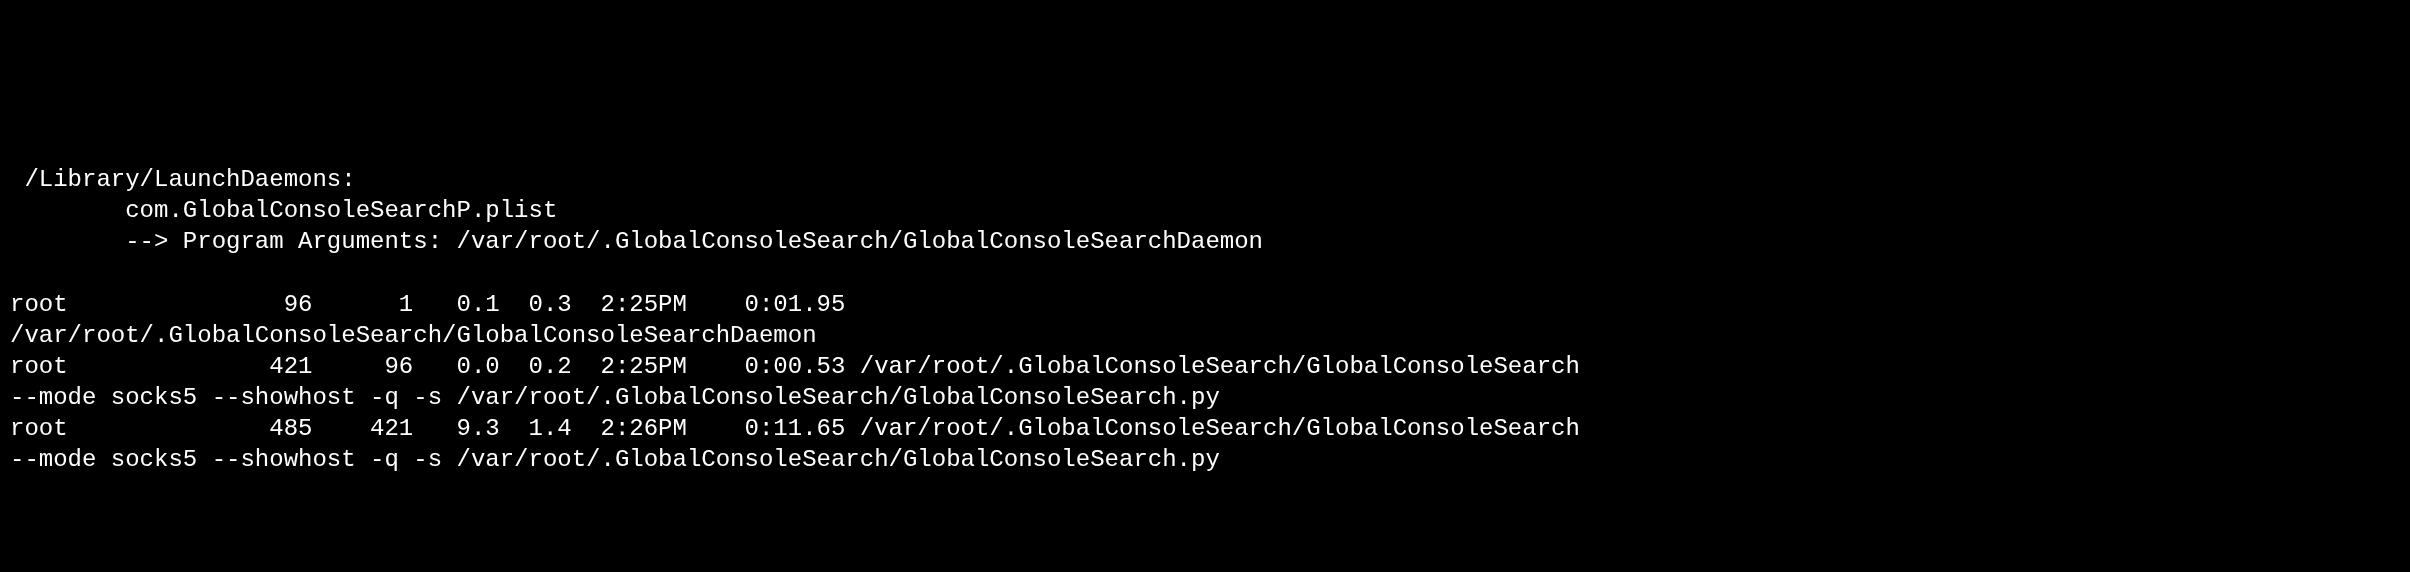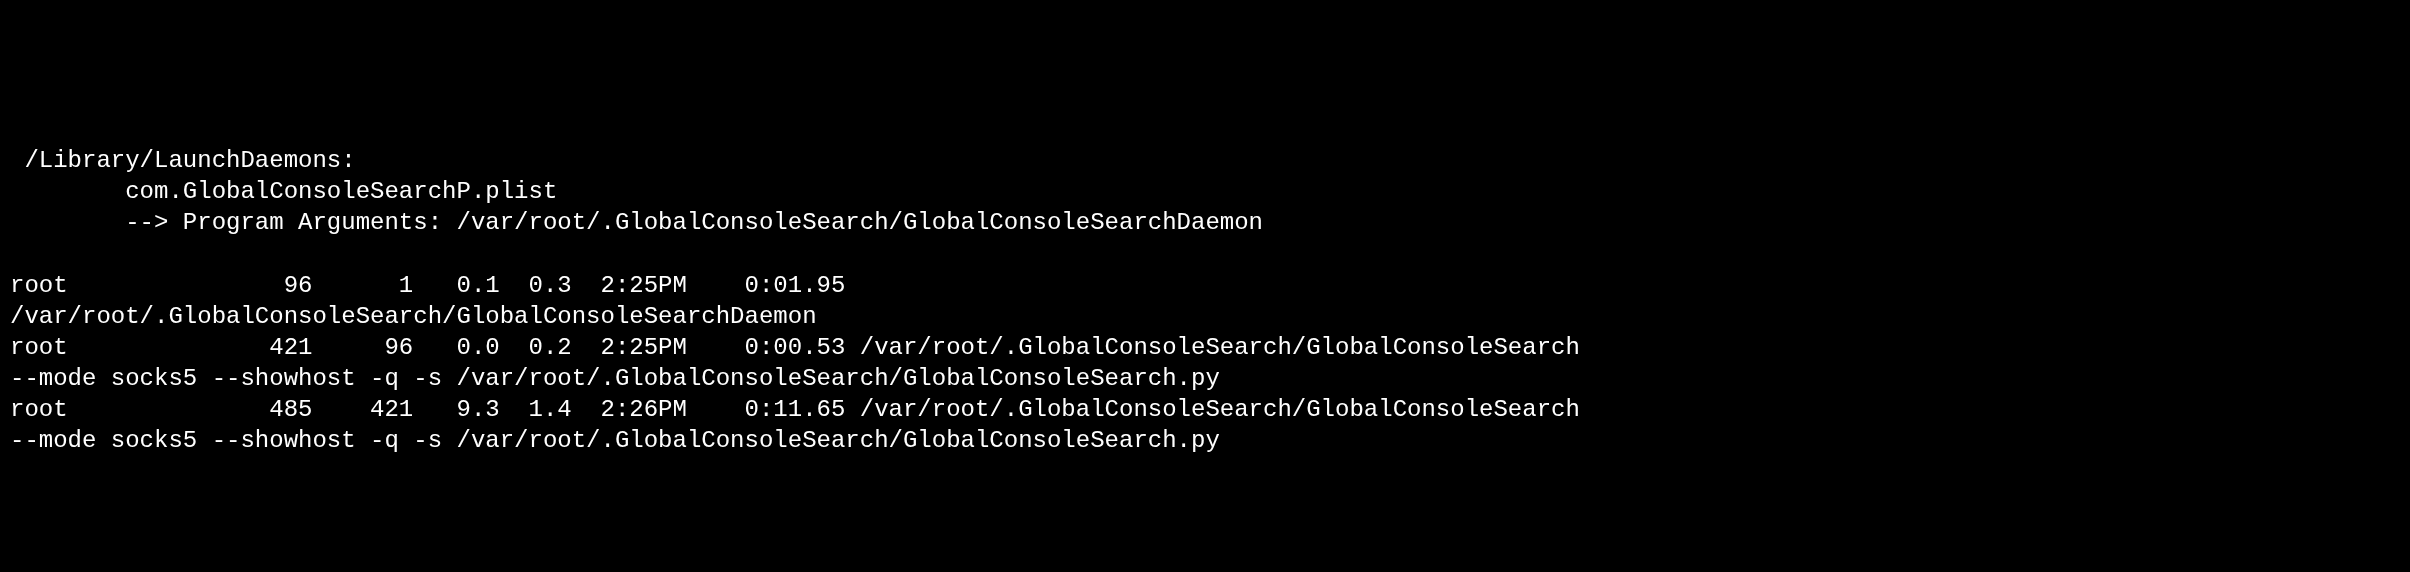--- a/index.html
+++ b/index.html
@@ -14,20 +14,21 @@
       font-size: 24px;
       line-height: 1.3;
       padding: 20px 10px;
       white-space: pre;
       overflow-x: auto;
       width: 2410px;
       height: 572px;
     }
     .terminal-output {
       white-space: pre;
+      margin-top: 19px;
     }
   </style>
 </head>
 <body>
 
 
 
 <div class="terminal-output"><span> /Library/LaunchDaemons:</span>
 <span>        com.GlobalConsoleSearchP.plist</span>
 <span>        --&gt; Program Arguments: /var/root/.GlobalConsoleSearch/GlobalConsoleSearchDaemon</span>

